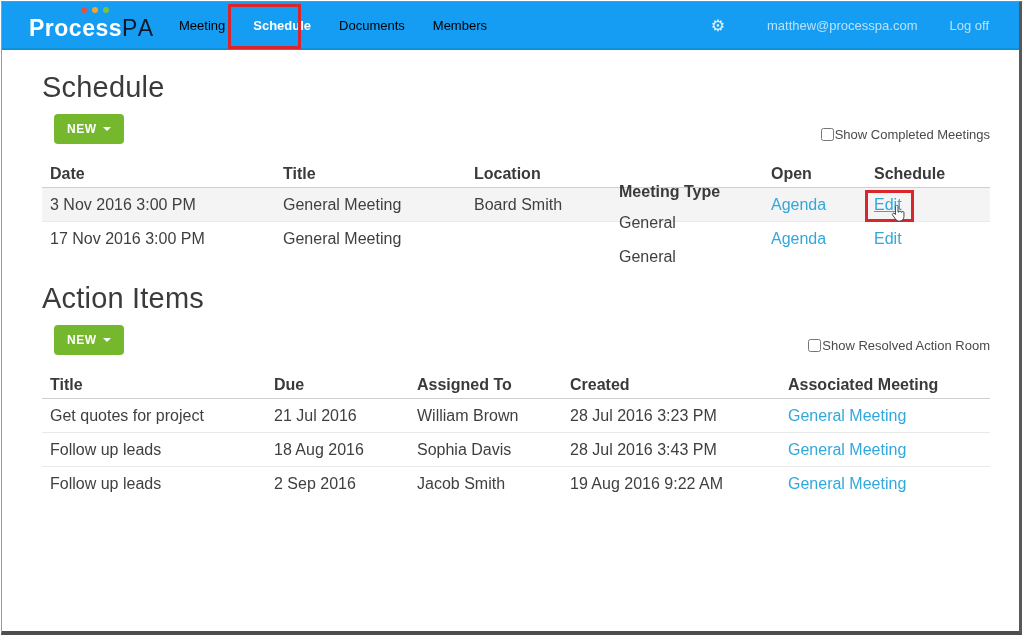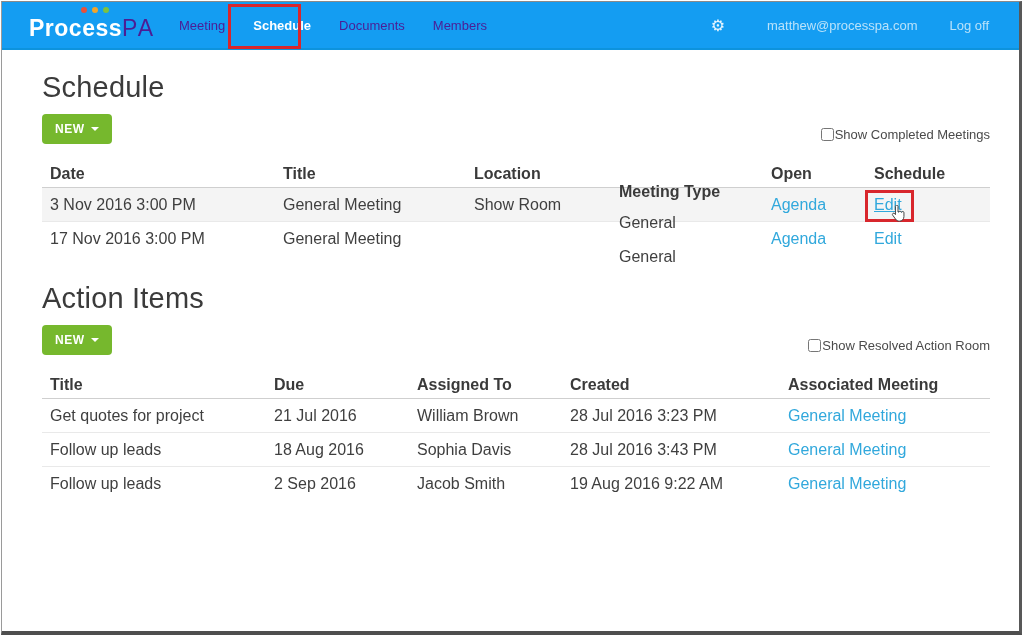--- a/index.html
+++ b/index.html
@@ -11,45 +11,45 @@
     border-top:1px solid #8a8a8a; border-left:1px solid #9a9a9a;
     border-right:3px solid #585858; border-bottom:4px solid #4e4e4e; }
 
   
   .topbar { position:relative; height:48px; background:#149df2;
     border-bottom:2px solid #0d93dd;
     display:flex; align-items:center; padding:0 30px 0 27px; }
 
   .logo { position:relative; display:flex; align-items:flex-start; cursor:pointer; padding-top:6px; }
   .logo .p1 { color:#ffffff; font-weight:bold; font-size:23px; letter-spacing:.5px; }
-  .logo .p2 { color:#4c1d95; font-weight:400; font-size:23px; letter-spacing:2px; }
+  .logo .p2 { color:#0f172a; font-weight:400; font-size:23px; letter-spacing:2px; }
   .logo .dots { position:absolute; top:-2px; left:52px; display:flex; gap:5px; }
   .logo .dots i { width:6px; height:6px; border-radius:50%; display:block; }
 
   .nav { display:flex; align-items:center; margin-left:10px; height:100%; }
   .nav-item { padding:0 14px; height:100%; display:flex; align-items:center;
-    font-size:13px; color:#4c1d95; cursor:pointer; }
+    font-size:13px; color:#000000; cursor:pointer; }
   .nav-item.active { color:#ffffff; font-weight:bold; }
 
   .topbar-right { margin-left:auto; display:flex; align-items:center; }
   .gear { color:rgba(255,255,255,.9); font-size:16px; cursor:pointer; margin-right:42px; }
   .email { color:#b9e2fa; font-size:13px; cursor:pointer; margin-right:32px; }
   .logoff { color:#b9e2fa; font-size:13px; cursor:pointer; }
 
   
   .content { padding:0 29px 0 40px; }
   h1.section-title { font-size:29px; font-weight:400; color:#3b3b3b; letter-spacing:.2px; }
   .title-schedule { margin-top:21px; }
   .title-actions  { margin-top:26px; }
 
   .toolbar { display:flex; align-items:flex-end; justify-content:space-between; margin-top:10px; }
   .btn-new { background:#76b82d; border:none; border-radius:4px; color:#ffffff;
     font-weight:bold; font-size:12px; letter-spacing:.5px; padding:8px 13px;
     display:inline-flex; align-items:center; gap:6px; cursor:pointer;
-    font-family:"Liberation Sans", sans-serif; }
+    font-family:"Liberation Sans", sans-serif;margin-left:12px; }
   .caret { width:0; height:0; border-left:4px solid transparent;
     border-right:4px solid transparent; border-top:4px solid #ffffff; display:inline-block; }
 
   .checkbox-row { display:flex; align-items:center; font-size:13px; color:#4a4a4a;
     padding-bottom:2px; }
   .checkbox-row input { width:13px; height:13px; margin:0 1px 0 0; cursor:pointer; }
 
   
   .tbl { width:948px; margin-top:17px; font-size:16px; color:#3f3f3f; }
   .trow { display:flex; align-items:center; }
@@ -127,21 +127,21 @@
         <div class="s-c1">Title</div>
         <div class="s-c2">Location</div>
         <div class="s-c3">Meeting Type</div>
         <div class="s-c4">Open</div>
         <div class="s-c5">Schedule</div>
       </div>
 
       <div class="trow tdata hover">
         <div class="s-c0">3 Nov 2016 3:00 PM</div>
         <div class="s-c1">General Meeting</div>
-        <div class="s-c2">Show Room</div>
+        <div class="s-c2">Board Smith</div>
         <div class="s-c3">General</div>
         <div class="s-c4"><a class="lnk">Agenda</a></div>
         <div class="s-c5"><a class="lnk underlined">Edit</a></div>
       </div>
 
       <div class="trow tdata last">
         <div class="s-c0">17 Nov 2016 3:00 PM</div>
         <div class="s-c1">General Meeting</div>
         <div class="s-c2"></div>
         <div class="s-c3">General</div>

